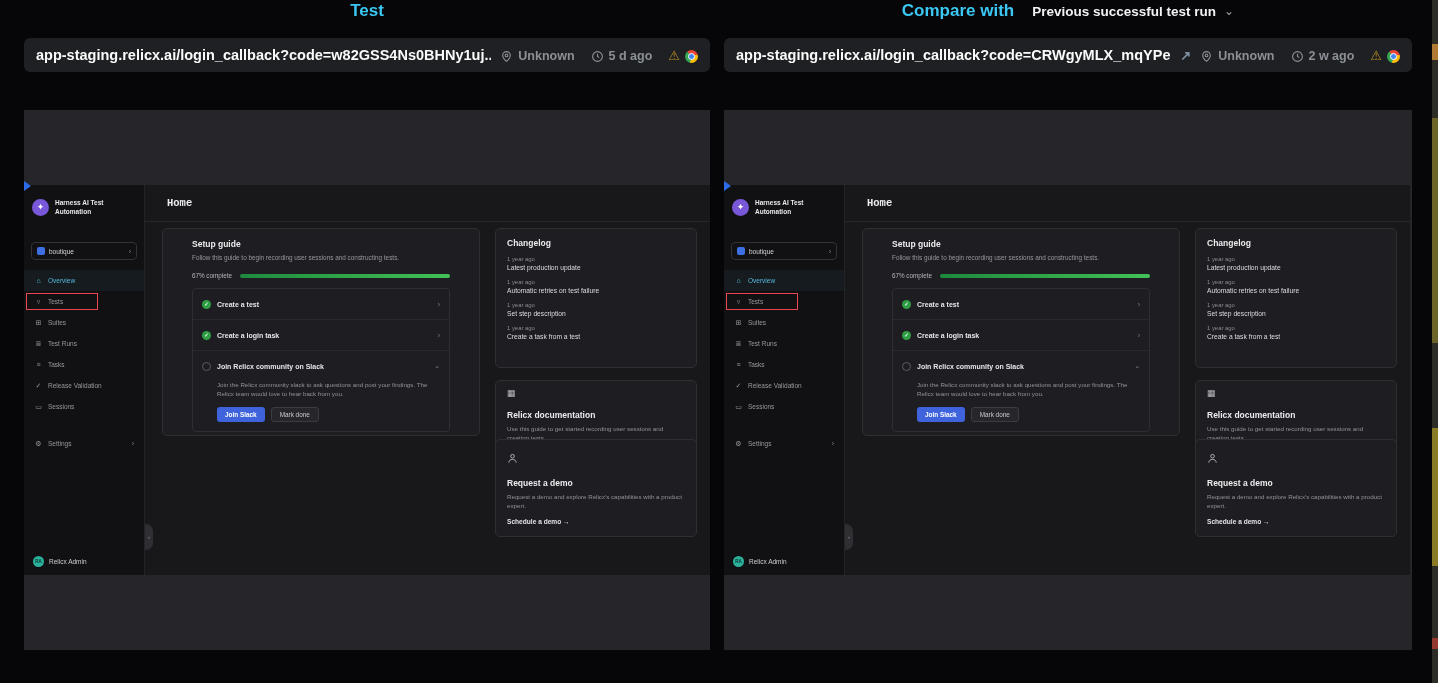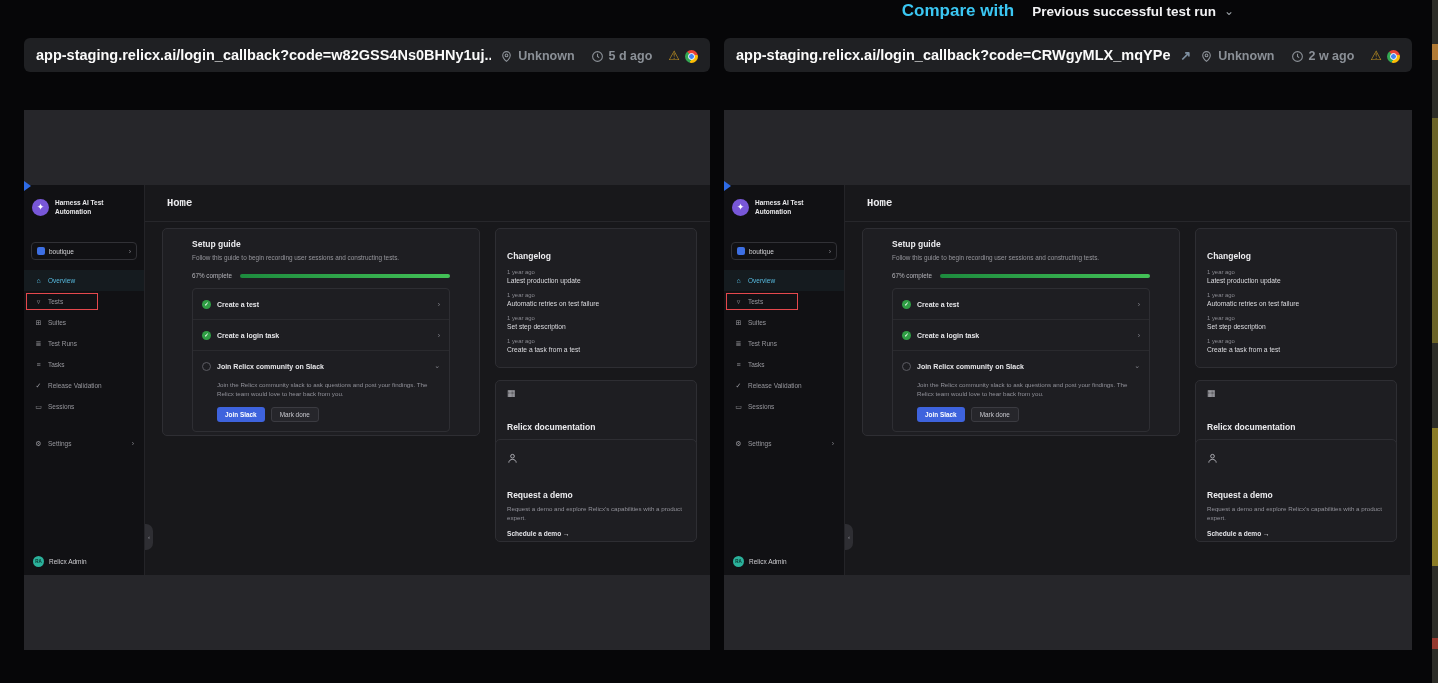--- a/index.html
+++ b/index.html
@@ -90,49 +90,50 @@
                   font-size:5.5px; display:flex; align-items:center; justify-content:center; flex:none; }
   .check-circle.empty { background:transparent; border:1px solid #5b5b62; color:transparent; }
   .slack-body { padding:0 10px 9px 24px; }
   .slack-desc { font-size:6.2px; color:#92929a; line-height:1.45; }
   .slack-buttons { display:flex; gap:6px; margin-top:8px; }
   .btn-primary { background:#3e63dd; color:#fff; font-size:6.4px; font-weight:bold;
                  padding:4px 8px; border-radius:3px; cursor:pointer; }
   .btn-secondary { background:#26262b; border:1px solid #3b3b41; color:#c9c9cf; font-size:6.4px;
                    padding:3px 8px; border-radius:3px; cursor:pointer; }
 
-  .changelog-card { left:350px; top:43px; width:202px; height:140px; padding:22px 11px; }
+  .changelog-card { left:350px; top:43px; width:202px; height:140px; padding:9px 11px; }
   .cl-entry { margin-top:8px; }
   .cl-age { font-size:5.9px; color:#8b8b92; }
   .cl-text { font-size:6.7px; color:#dcdce0; margin-top:2px; }
 
   .docs-card { left:350px; top:195px; width:202px; padding:8px 11px 9px; }
   .demo-card { left:350px; top:254px; width:202px; min-height:98px; padding:13px 11px 4px; }
   .doc-icon { font-size:9px; color:#b9b9bf; line-height:1; }
-  .doc-title { font-size:8.5px; font-weight:bold; color:#ececef; margin-top:24px; }
+  .doc-title { font-size:8.5px; font-weight:bold; color:#ececef; margin-top:12px; }
   .doc-text { font-size:6.2px; color:#92929a; line-height:1.5; margin-top:4px; }
   .doc-link { font-size:6.6px; font-weight:bold; color:#e2e2e6; margin-top:7px; cursor:pointer; }
 
   .collapse-handle { position:absolute; left:121px; top:339px; width:8px; height:26px;
                      background:#2e2e33; border-radius:0 7px 7px 0; color:#9a9aa0; font-size:6px;
                      display:flex; align-items:center; justify-content:center; z-index:2; cursor:pointer; }
 
   
   .minimap { position:absolute; right:0; top:0; width:6px; height:683px; background:#2d2d28; }
   .mseg { position:absolute; right:0; width:6px; }
   .m0 { top:44px;  height:16px;  background:#b07a35; }
   .m1 { top:118px; height:225px; background:#6b6328; }
   .m2 { top:428px; height:138px; background:#8a7b26; }
   .m3 { top:638px; height:11px;  background:#94392f; }
 </style>
 </head>
 <body>
 
 <div class="stage">
 
+  <div class="title-left">Test</div>
   <div class="title-right-wrap">
     <span class="accent-title">Compare with</span>
     <span class="run-selector">
       <span>Previous successful test run</span>
       <span class="chev">⌄</span>
     </span>
   </div>
 
   <div class="urlbar left">
     <span class="url-text">app-staging.relicx.ai/login_callback?code=w82GSS4Ns0BHNy1uj...</span>

